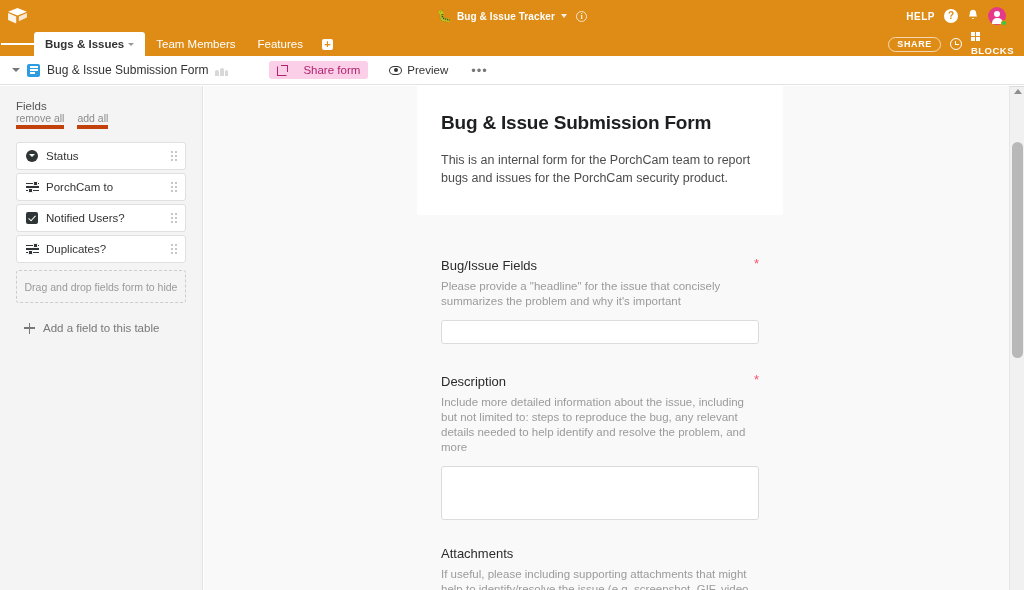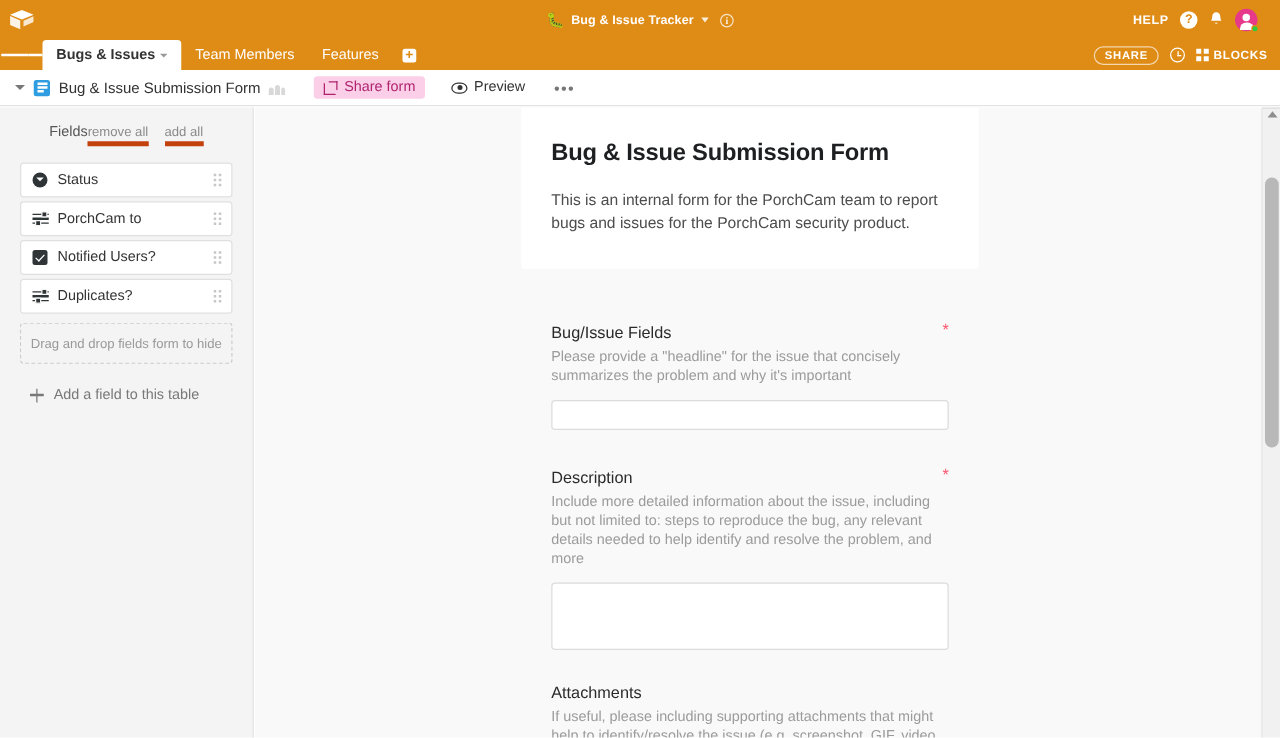--- a/index.html
+++ b/index.html
@@ -140,21 +140,21 @@
     border: 1.3px solid #ffffff; position: relative;
   }
   .history-ic::before {
     content: ""; position: absolute; left: 4.2px; top: 2px;
     width: 1.2px; height: 4px; background: #ffffff;
   }
   .history-ic::after {
     content: ""; position: absolute; left: 4.2px; top: 5px;
     width: 3.5px; height: 1.2px; background: #ffffff;
   }
-  .blocks-group { display: flex; gap: 4px; }
+  .blocks-group { display: flex; gap: 4px; flex-direction: column; }
   .blocks-ic { display: grid; grid-template-columns: 4px 4px; gap: 1.5px; }
   .blocks-ic i { width: 4px; height: 4px; background: #ffffff; display: block; }
   .blocks-label {
     font-size: 9.5px; font-weight: bold; color: #ffffff; letter-spacing: .5px;
   }
 
   
   .viewbar {
     position: absolute; top: 56px; left: 0;
     width: 1024px; height: 29px;
@@ -184,24 +184,24 @@
     width: 13px; height: 11px; opacity: .33;
     display: flex; align-items: flex-end; justify-content: center; gap: 1px;
   }
   .collab-ic b {
     display: block; background: #8a8a8a; border-radius: 2px 2px 0 0;
   }
   .collab-ic b:nth-child(1) { width: 4px; height: 6px; }
   .collab-ic b:nth-child(2) { width: 5px; height: 8px; }
   .collab-ic b:nth-child(3) { width: 4px; height: 6px; }
   .share-form-btn {
-    display: flex; align-items: center; gap: 5px;
+    display: flex; align-items: center; gap: 15px;
     background: #fbcfe8; color: #b0236f;
     border-radius: 3px; padding: 3px 8px;
-    font-size: 11.5px; margin-left: 16px; cursor: pointer;
+    font-size: 11.5px; margin-left: 34px; cursor: pointer;
   }
   .extlink-ic { width: 11px; height: 11px; position: relative; }
   .extlink-ic::before {
     content: ""; position: absolute; left: 0; bottom: 0;
     width: 8px; height: 8px; border: 1.4px solid #b0236f;
     border-top-color: transparent; border-right-color: transparent;
   }
   .extlink-ic::after {
     content: ""; position: absolute; right: 0; top: 0;
     width: 6px; height: 6px;
@@ -226,22 +226,23 @@
 
   
   .sidebar {
     position: absolute; top: 86px; left: 0;
     width: 203px; height: 504px;
     background: #f4f4f4;
     border-right: 1px solid #e3e3e3;
     padding: 14px 16px 0;
   }
   .fields-head {
-    display: flex; align-items: baseline; justify-content: center;
+    display: flex; align-items: baseline; justify-content: flex-start;
     margin-bottom: 13px;
+    flex-direction: column;
   }
   .fields-title { font-size: 11.5px; color: #555555; }
   .fields-links { display: flex; gap: 13px; }
   .flink {
     font-size: 10.5px; color: #8b8b8b;
     border-bottom: 4px solid #c2410c; padding-bottom: 1px; cursor: pointer;
   }
   .field-row {
     height: 28px; background: #ffffff;
     border: 1px solid #e0e0e0; border-radius: 3px;

